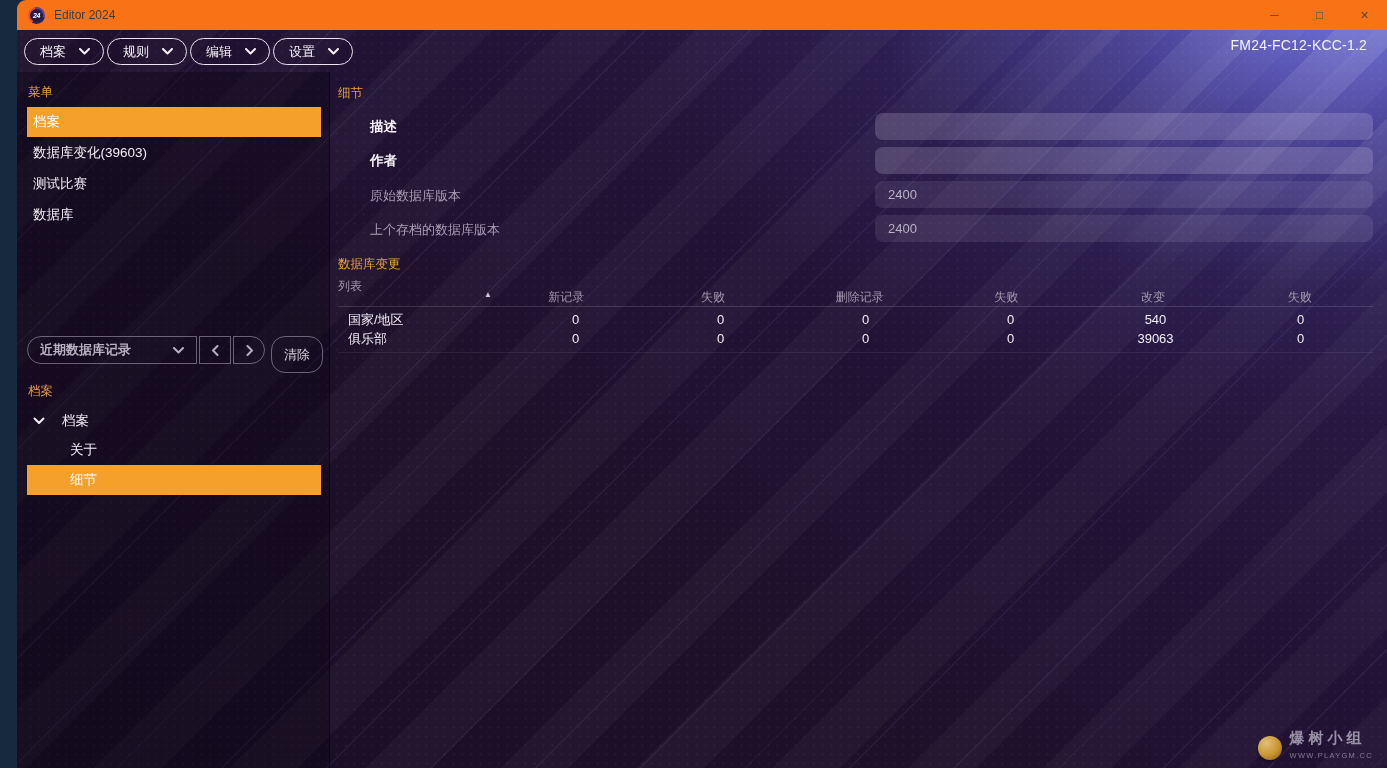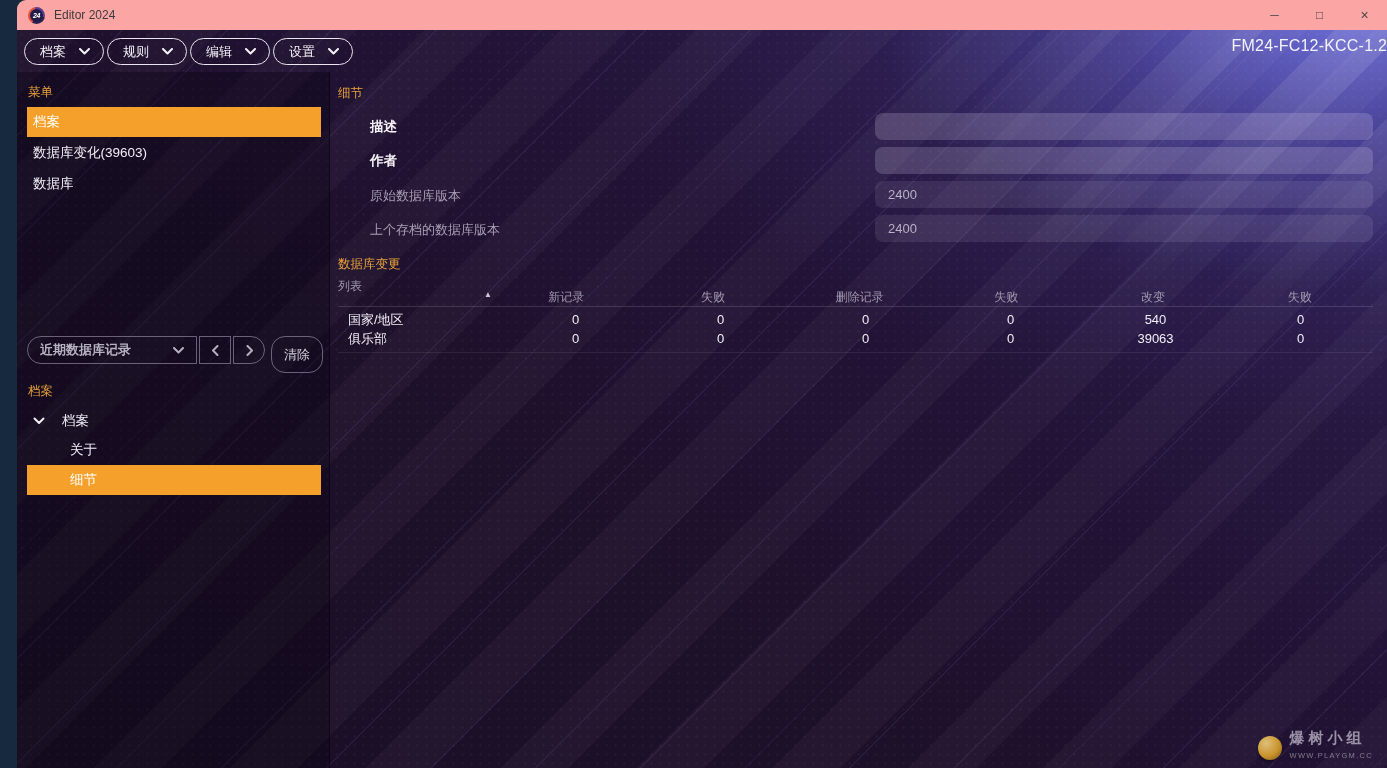--- a/index.html
+++ b/index.html
@@ -7,21 +7,21 @@
   body {
     font-family:"Liberation Sans","DejaVu Sans",sans-serif;
     background:#16293f;
     position:relative;
     -webkit-font-smoothing:antialiased;
   }
   
   .left-strip{ position:absolute; left:0; top:0; width:17px; height:768px; background:#16293f; }
   .titlebar{
     position:absolute; left:17px; top:0; right:0; height:30px;
-    background:#fca5a5; border-top-left-radius:9px;
+    background:#f97316; border-top-left-radius:9px;
     display:flex; align-items:center;
   }
   .app-logo{
     width:17px; height:17px; border-radius:50%; margin-left:11px;
     background:conic-gradient(from 210deg, #e2503c 0 140deg, #5b3e8f 140deg 250deg, #2c2350 250deg 360deg);
     display:flex; align-items:center; justify-content:center;
     flex:0 0 auto;
   }
   .app-logo-inner{
     width:13px; height:13px; border-radius:50%; background:#241b47;
@@ -61,21 +61,21 @@
   
   .toolbar-buttons{ left:24px; top:38px; display:flex; gap:3px; }
   .tb-btn{
     height:27px; border:1.5px solid #ebe5f1; border-radius:14px;
     background:rgba(25,15,45,0.18);
     color:#f5f2f8; font-size:13px;
     display:flex; align-items:center; gap:13px; padding:0 13px 0 15px;
     cursor:default;
   }
   .chev{ display:block; }
-  .version-label{ right:0; top:37px; color:#f4f3fb; font-size:16px; letter-spacing:0.2px; }
+  .version-label{ right:20px; top:37px; color:#f4f3fb; font-size:14px; letter-spacing:0.2px; }
 
   
   .sidebar-panel{
     left:17px; top:72px; width:313px; bottom:0;
     background:rgba(8,3,16,0.35);
     border-right:1px solid rgba(5,2,12,0.6);
   }
   .section-header{ color:#e9a13b; font-size:12.5px; }
   .menu-header{ left:28px; top:84px; }
   .menu-list{ left:27px; top:107px; width:294px; }
@@ -203,20 +203,23 @@
 <div class="abs section-header menu-header">菜单</div>
 
 <div class="abs menu-list">
   <div class="menu-item selected">
     <span>档案</span>
   </div>
   <div class="menu-item">
     <span>数据库变化(39603)</span>
   </div>
   <div class="menu-item">
+    <span>测试比赛</span>
+  </div>
+  <div class="menu-item">
     <span>数据库</span>
   </div>
 </div>
 
 <div class="abs seg-group">
   <div class="seg-dd">
     <span>近期数据库记录</span>
     <svg class="chev" width="11" height="7" viewBox="0 0 11 7">
         <polyline points="1,1 5.5,5.5 10,1" fill="none" stroke="#b7b0c0" stroke-width="2" stroke-linecap="round" stroke-linejoin="round"></polyline>
       </svg>

